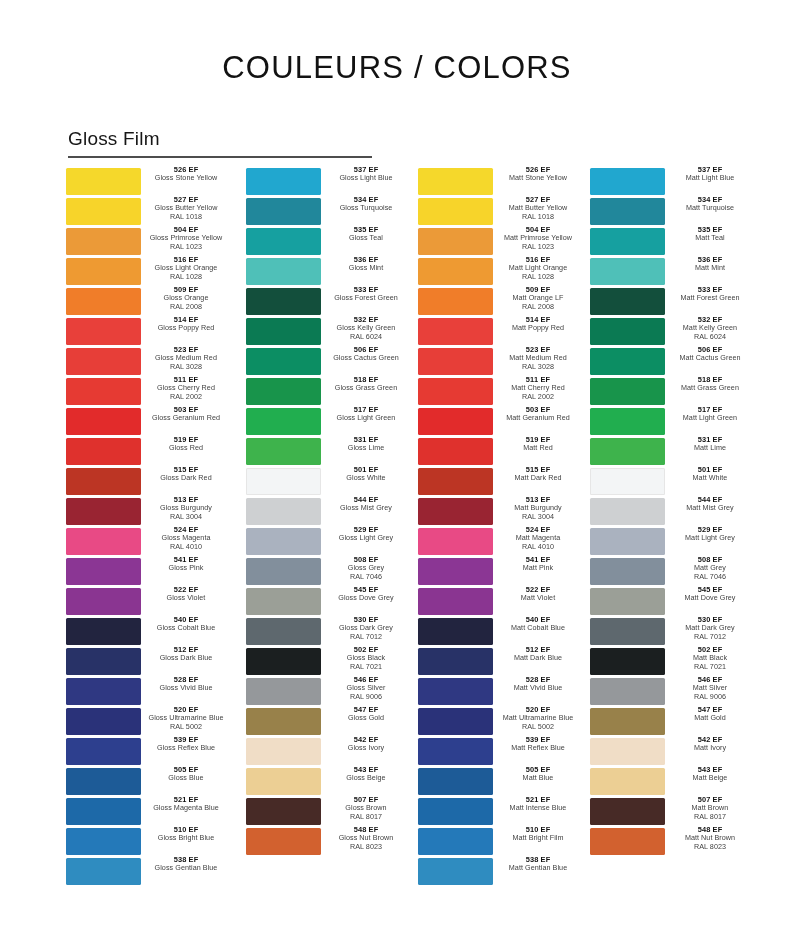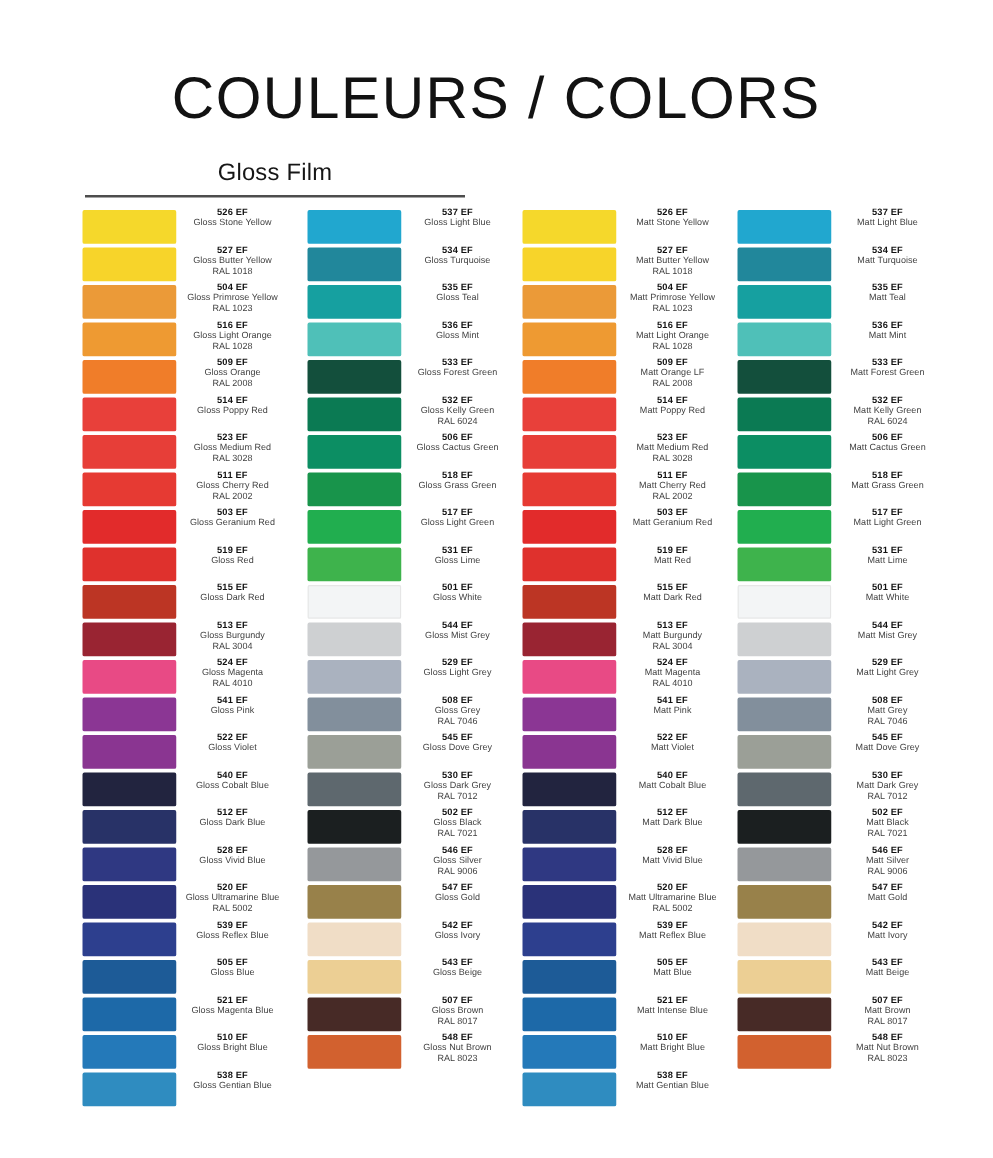--- a/index.html
+++ b/index.html
@@ -23,37 +23,37 @@
     box-sizing: border-box;
   }
 
   
   .main-title {
     position: absolute;
     top: 50px;
     left: 0;
     width: 794px;
     text-align: center;
-    font-size: 47px;
+    font-size: 31px;
     font-weight: 400;
     letter-spacing: 1.2px;
     color: #121212;
     font-family: "Liberation Sans", sans-serif;
   }
 
   
   .section-head {
     position: absolute;
     top: 128px;
   }
   .section-head.gloss { left: 68px;  width: 304px; }
   .section-head.matt  { left: 422px; width: 292px; }
 
   .section-title {
-    text-align: center;
+    text-align: left;
     font-size: 19px;
     font-weight: 400;
     color: #161616;
     letter-spacing: 0.2px;
     padding-bottom: 6px;
   }
   .section-rule {
     height: 2px;
     background: #4d4d4d;
     width: 100%;
@@ -645,21 +645,21 @@
           <div class="chip h2" style="background: rgb(29, 105, 168);"></div>
           <div class="labels">
             <div class="code">521 EF</div>
             <div class="name">Matt Intense Blue</div>
           </div>
         </div>
         <div class="swatch-row">
           <div class="chip h2" style="background: rgb(36, 121, 185);"></div>
           <div class="labels">
             <div class="code">510 EF</div>
-            <div class="name">Matt Bright Blue</div>
+            <div class="name">Matt Bright Film</div>
           </div>
         </div>
         <div class="swatch-row">
           <div class="chip h2" style="background: rgb(47, 140, 192);"></div>
           <div class="labels">
             <div class="code">538 EF</div>
             <div class="name">Matt Gentian Blue</div>
           </div>
         </div>
       </div>

